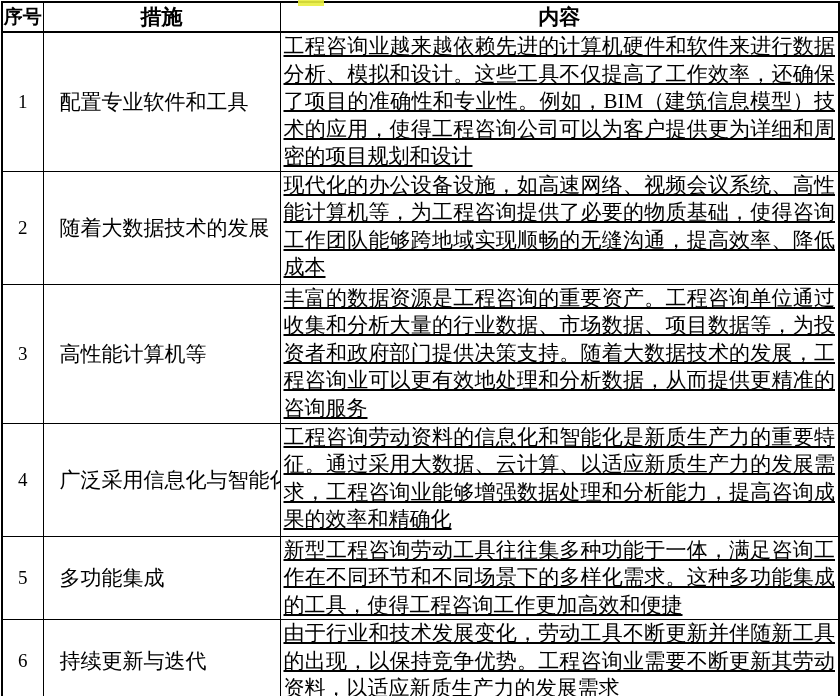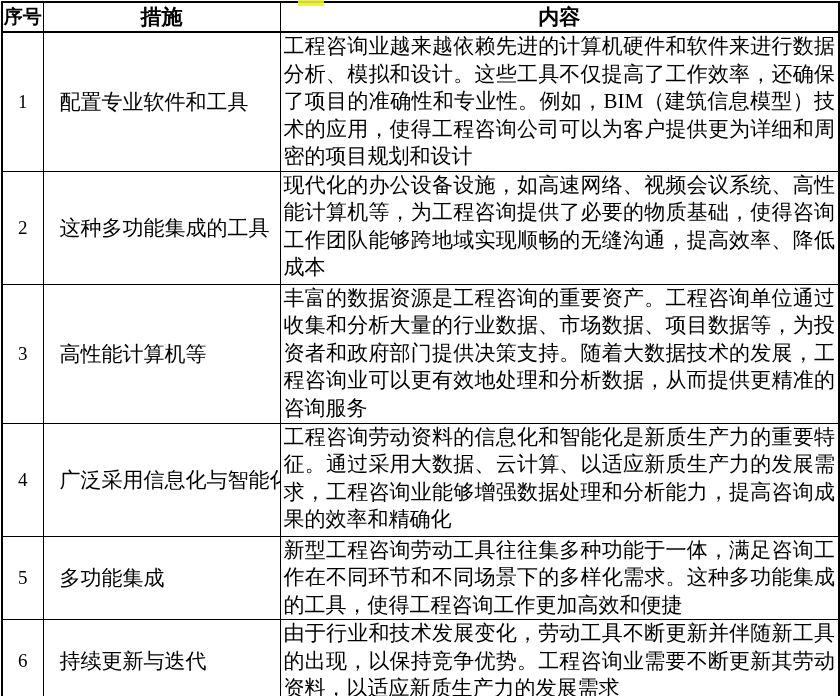--- a/index.html
+++ b/index.html
@@ -45,20 +45,21 @@
     line-height:26px;
     white-space:nowrap;
   }
   td.content{
     font-size:21px;
     vertical-align:top;
     padding:0 3px;
     line-height:27.5px;
     text-align:justify;
     text-justify:inter-ideograph;
+    text-decoration:underline;
   }
   tr.r1{height:138px;}
   tr.r2{height:113px;}
   tr.r3{height:139px;}
   tr.r4{height:113px;}
   tr.r5{height:83px;}
   tr.r6{height:79px;}
   .highlight-mark{
     position:absolute;
     left:298px;top:0;
@@ -87,21 +88,21 @@
     </tr>
   </thead>
   <tbody>
     <tr class="r1">
       <td class="no">1</td>
       <td class="measure">配置专业软件和工具</td>
       <td class="content">工程咨询业越来越依赖先进的计算机硬件和软件来进行数据分析、模拟和设计。这些工具不仅提高了工作效率，还确保了项目的准确性和专业性。例如，BIM（建筑信息模型）技术的应用，使得工程咨询公司可以为客户提供更为详细和周密的项目规划和设计</td>
     </tr>
     <tr class="r2">
       <td class="no">2</td>
-      <td class="measure">这种多功能集成的工具</td>
+      <td class="measure">随着大数据技术的发展</td>
       <td class="content">现代化的办公设备设施，如高速网络、视频会议系统、高性能计算机等，为工程咨询提供了必要的物质基础，使得咨询工作团队能够跨地域实现顺畅的无缝沟通，提高效率、降低成本</td>
     </tr>
     <tr class="r3">
       <td class="no">3</td>
       <td class="measure">高性能计算机等</td>
       <td class="content">丰富的数据资源是工程咨询的重要资产。工程咨询单位通过收集和分析大量的行业数据、市场数据、项目数据等，为投资者和政府部门提供决策支持。随着大数据技术的发展，工程咨询业可以更有效地处理和分析数据，从而提供更精准的咨询服务</td>
     </tr>
     <tr class="r4">
       <td class="no">4</td>
       <td class="measure">广泛采用信息化与智能化</td>

